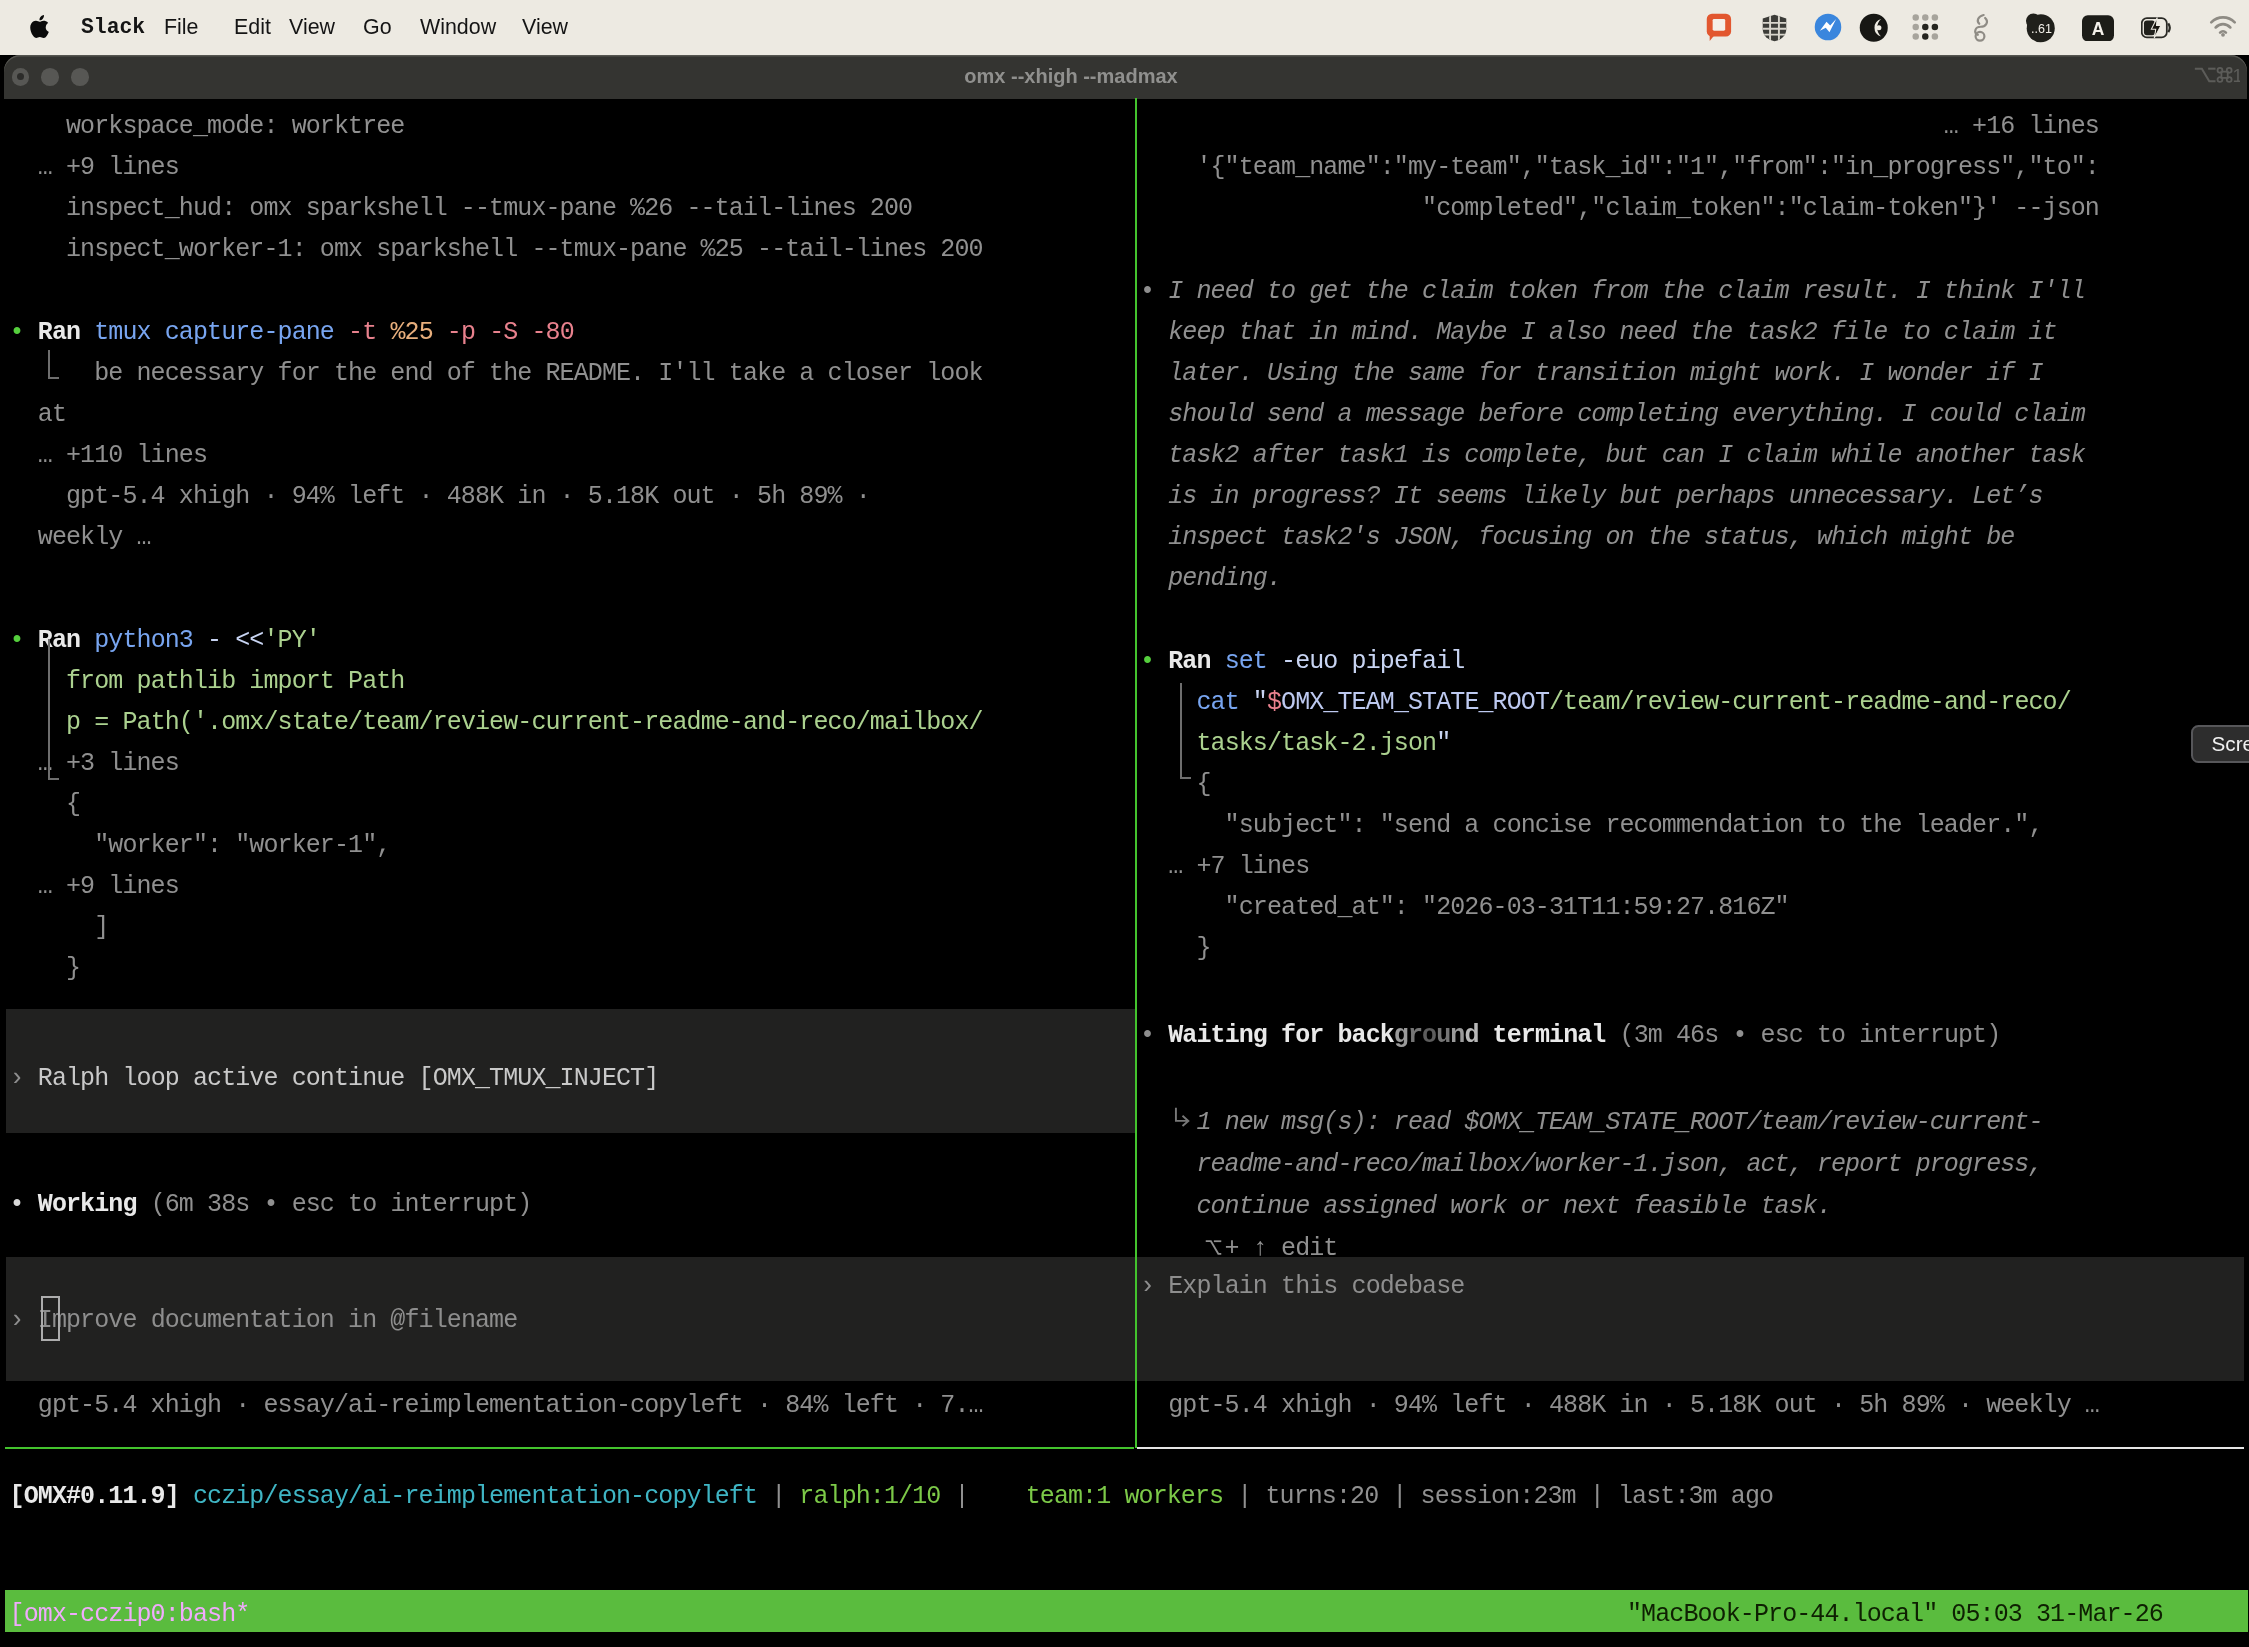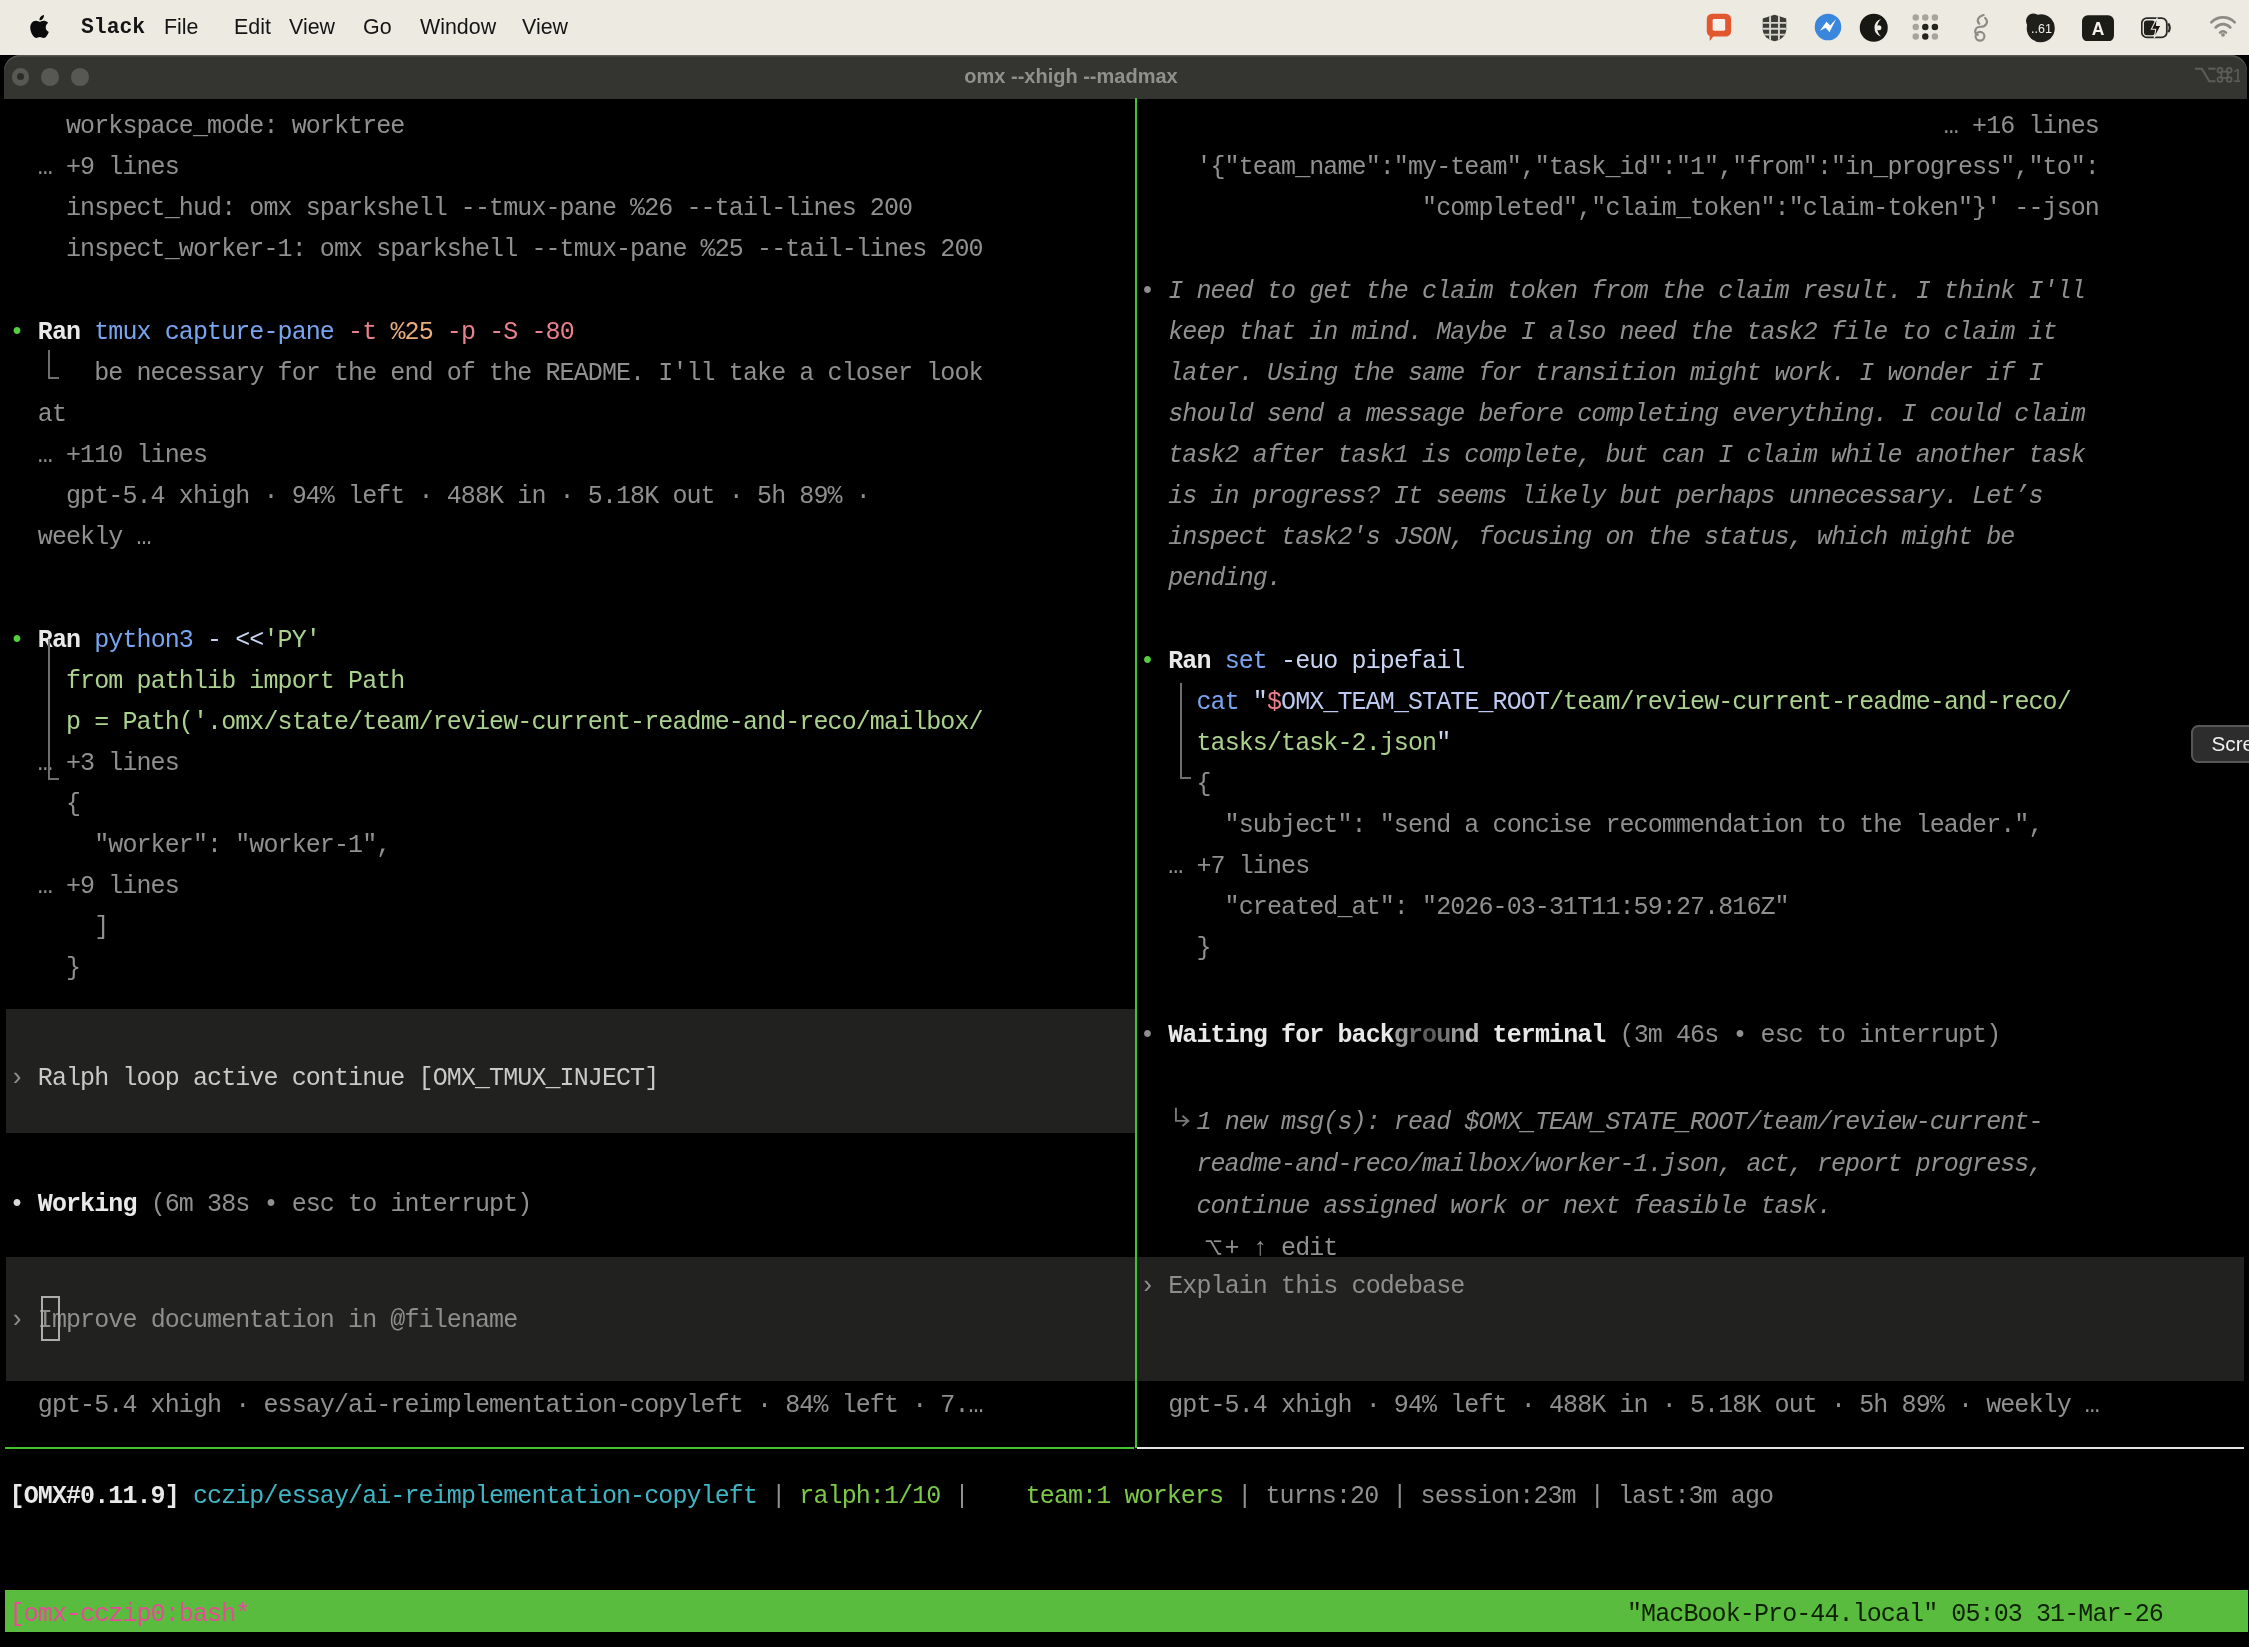--- a/index.html
+++ b/index.html
@@ -216,21 +216,21 @@
     continue assigned work or next feasible task.</span>
       + ↑ edit</pre>
 
 <pre class="t" style="left:1140px;top:1266px;"><span class="ph">›</span> <span class="ph">Explain this codebase</span></pre>
 
 <pre class="t" style="left:1140px;top:1385px;">  gpt-5.4 xhigh · 94% left · 488K in · 5.18K out · 5h 89% · weekly …</pre>
 
 <pre class="t" style="left:9.6px;top:1476px;"><span class="w">[OMX#0.11.9]</span> <span style="color:#3fb5c4;">cczip/essay/ai-reimplementation-copyleft</span> | <span style="color:#7cc948;">ralph:1/10</span> | <span style="color:#7cc948;margin-left:43px;">team:1 workers</span> | turns:20 | session:23m | last:3m ago</pre>
 
 <div style="position:absolute;left:5.2px;top:1590px;width:2243px;height:42px;background:#5abc3e;"></div>
-<pre class="t" style="left:9.6px;top:1594px;color:#ec4899;">[omx-cczip0:bash*</pre>
+<pre class="t" style="left:9.6px;top:1594px;color:#f0abfc;">[omx-cczip0:bash*</pre>
 <pre class="t" style="left:1627px;top:1594px;color:#0e2002;">"MacBook-Pro-44.local" 05:03 31-Mar-26</pre>
 
 <div style="position:absolute;left:48px;top:350px;width:1.8px;height:29px;background:#6e6e6e;"></div>
 <div style="position:absolute;left:48px;top:377px;width:11px;height:1.8px;background:#6e6e6e;"></div>
 <div style="position:absolute;left:48px;top:639px;width:1.8px;height:140px;background:#6e6e6e;"></div>
 <div style="position:absolute;left:48px;top:778px;width:11px;height:1.8px;background:#6e6e6e;"></div>
 <div style="position:absolute;left:1180px;top:683px;width:1.8px;height:96px;background:#6e6e6e;"></div>
 <div style="position:absolute;left:1180px;top:777px;width:11px;height:1.8px;background:#6e6e6e;"></div>
 
 <svg style="position:absolute;left:1173px;top:1107px;" width="19" height="22" viewBox="0 0 26 30">

